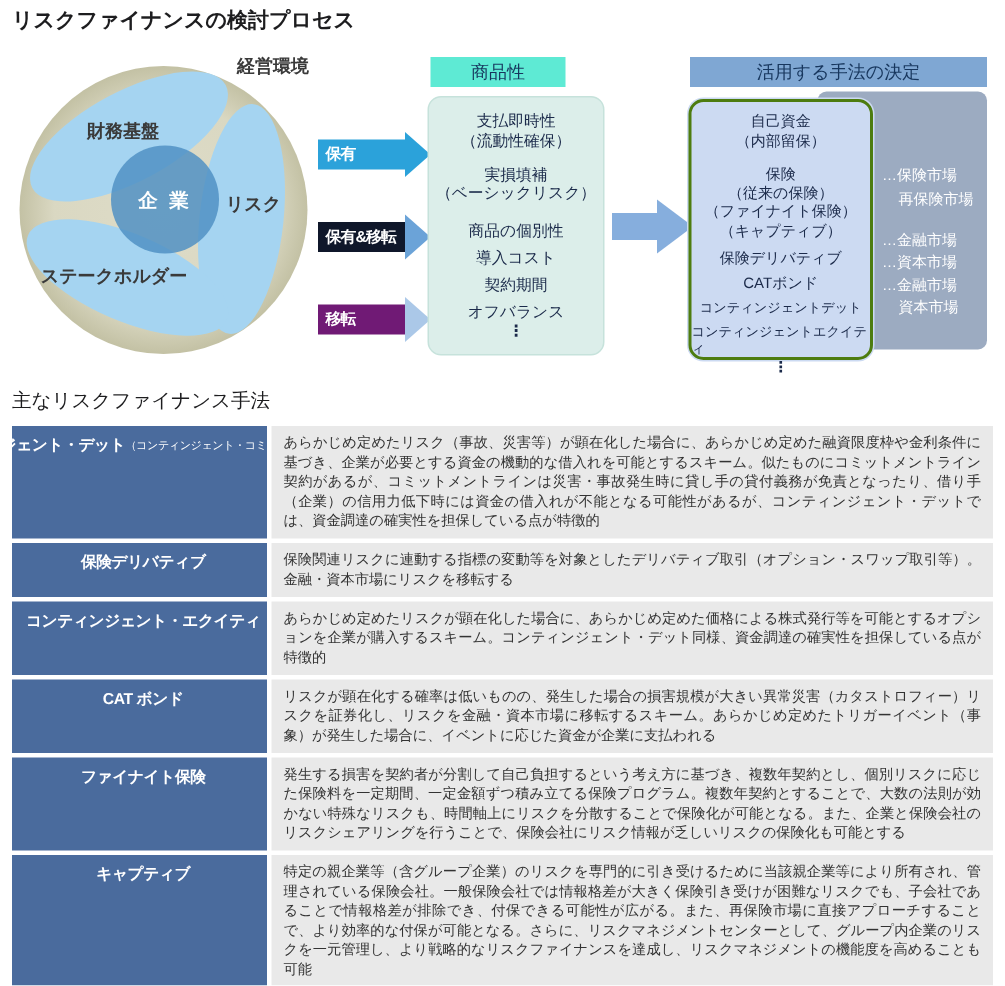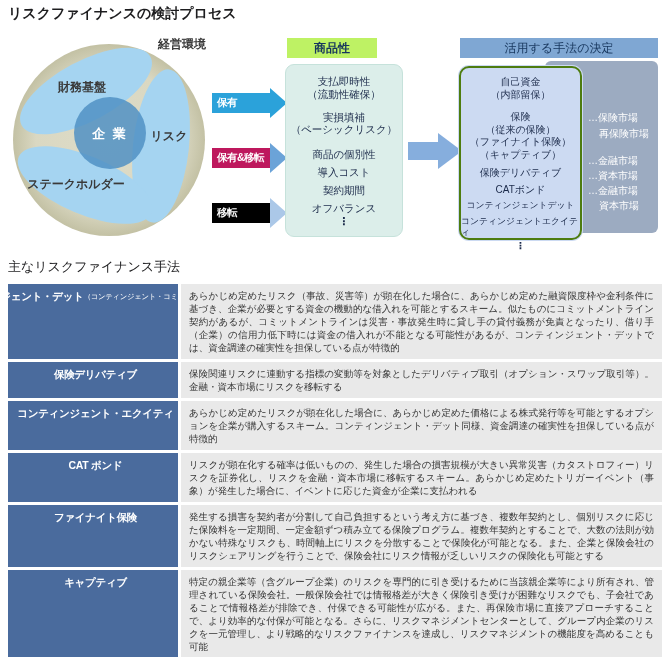--- a/index.html
+++ b/index.html
@@ -12,25 +12,25 @@
   .venn text{font-family:"Liberation Sans","DejaVu Sans",sans-serif;}
   .seg-label{font-size:12px;font-weight:bold;fill:#3a3a3a;}
   .env-label{font-size:12px;font-weight:bold;fill:#3a3a3a;}
   .core-label{font-size:13px;font-weight:bold;fill:#ffffff;letter-spacing:2px;}
   
   .s-arrow{position:absolute;left:212px;height:30px;display:flex;align-items:center;}
   .s-arrow .body{height:20px;width:53px;display:flex;align-items:center;padding-left:5px;
                  color:#fff;font-weight:bold;font-size:10.5px;white-space:nowrap;letter-spacing:-0.5px;}
   .s-arrow .head{width:0;height:0;border-top:15px solid transparent;border-bottom:15px solid transparent;}
   .a1{top:88px}.a1 .body{background:#2BA2DA}.a1 .head{border-left:17px solid #2BA2DA}
-  .a2{top:143px}.a2 .body{background:#be185d}.a2 .head{border-left:17px solid #6BA3D8}
-  .a3{top:198px}.a3 .body{background:#000000}.a3 .head{border-left:17px solid #ABC8E8}
-  
-  .prod-header{position:absolute;left:287px;top:38px;width:90px;height:20px;background:#bef264;
-               color:#17365D;font-size:12px;font-weight:bold;text-align:center;line-height:20px;}
+  .a2{top:143px}.a2 .body{background:#0f172a}.a2 .head{border-left:17px solid #6BA3D8}
+  .a3{top:198px}.a3 .body{background:#701a75}.a3 .head{border-left:17px solid #ABC8E8}
+  
+  .prod-header{position:absolute;left:287px;top:38px;width:90px;height:20px;background:#5eead4;
+               color:#17365D;font-size:12px;font-weight:normal;text-align:center;line-height:20px;}
   .prod-box{position:absolute;left:285px;top:64px;width:118px;height:173px;background:#DCEEEA;
             border:1px solid #C6E2DB;border-radius:9px;box-sizing:border-box;}
   .prod-box ul,.methods-box ul,.markets-list{list-style:none;margin:0;padding:0;}
   .prod-box ul{display:flex;flex-direction:column;align-items:center;padding-top:10px;
                font-size:10.5px;line-height:12px;color:#1B2A4A;text-align:center;}
   .prod-box li:nth-child(2){margin-top:1px;}
   .prod-box li:nth-child(3){margin-top:11px;}
   .prod-box li:nth-child(5){margin-top:13px;}
   .prod-box li:nth-child(6),.prod-box li:nth-child(7),.prod-box li:nth-child(8){margin-top:6px;}
   .prod-box li:nth-child(9){margin-top:1px;font-weight:bold;}

